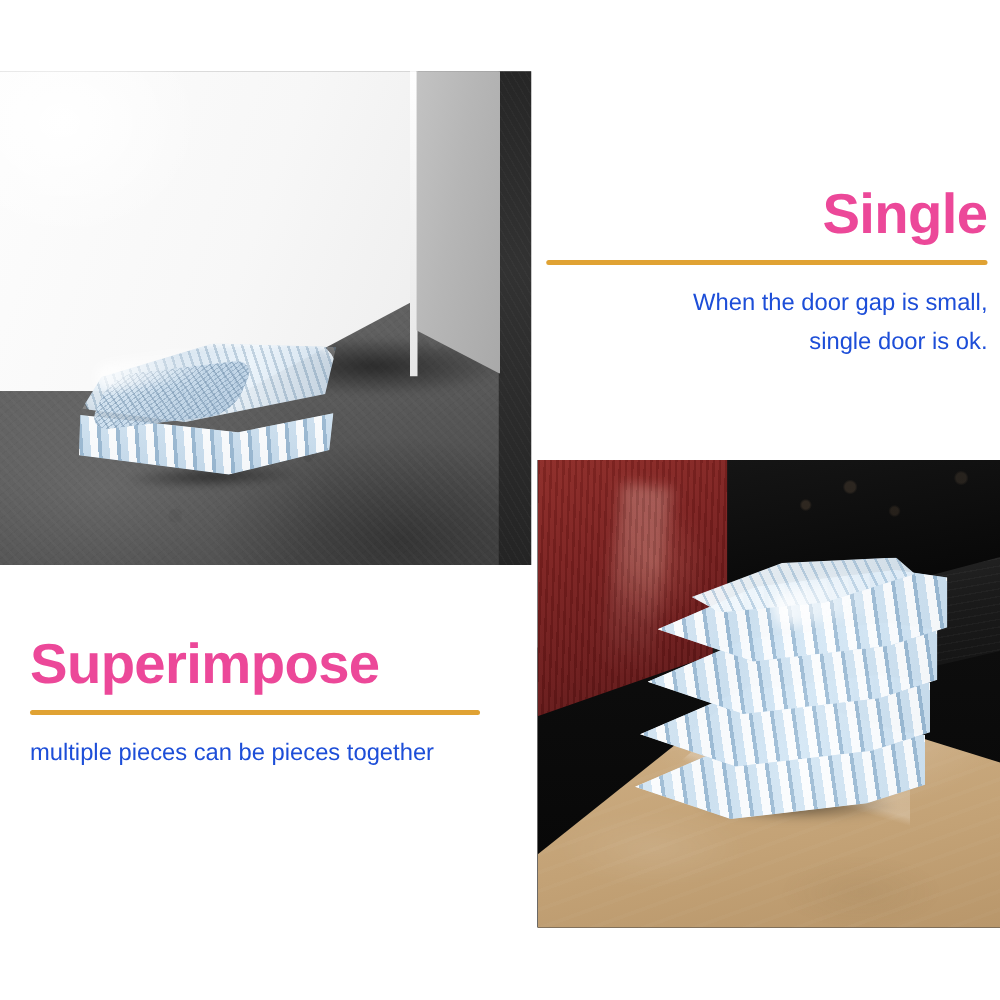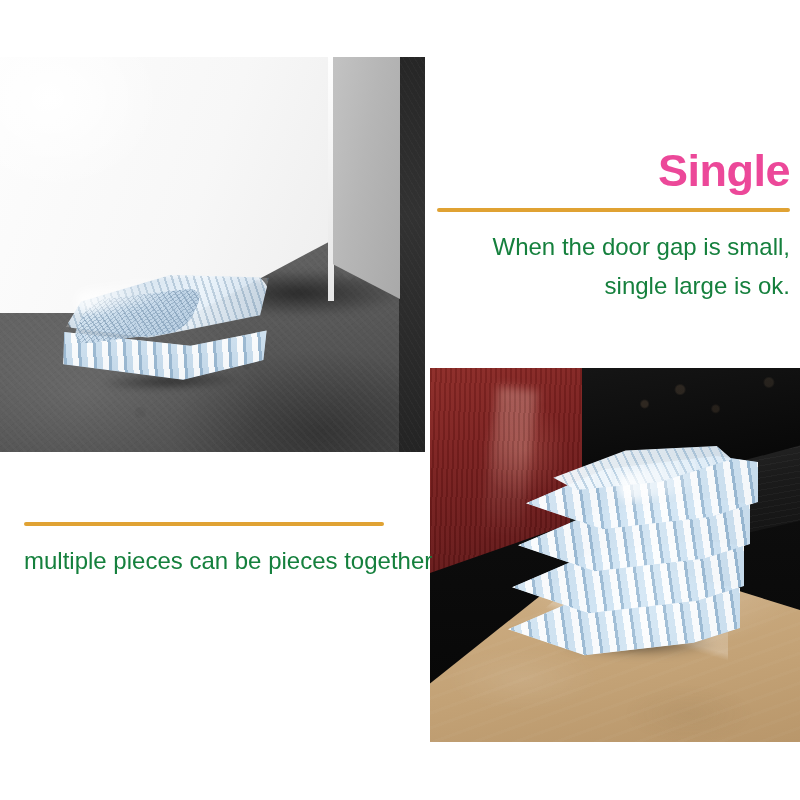--- a/index.html
+++ b/index.html
@@ -241,21 +241,21 @@
 
   .heading{
     font-size:45px;font-weight:bold;color:#ec4899;
     line-height:1.02;letter-spacing:-.5px;margin:0;
     font-family:"Liberation Sans","DejaVu Sans",sans-serif;
   }
   .rule{height:4px;border-radius:2px;margin:14px 0 16px 0;background:#E0A233;}
   #text-single .rule{width:353px;margin-left:auto;}
   #text-superimpose .rule{width:360px;}
   .body-line{
-    font-size:24px;color:#15803d;line-height:1.62;margin:0;
+    font-size:19px;color:#1d4ed8;line-height:1.62;margin:0;
     font-family:"Liberation Sans","DejaVu Sans",sans-serif;
   }
 </style>
 </head>
 <body>
 
 <div class="canvas">
 
   <div class="photo" id="photo-single">
     <div class="tl-floor"></div>
@@ -292,21 +292,22 @@
       <div class="wlayer" id="wl1"></div>
       <div class="w-topface"></div>
       <div class="w-gloss-hi"></div>
     </div>
   </div>
 
   <div class="text-block" id="text-single">
     <h2 class="heading">Single</h2>
     <div class="rule" style="background: rgb(224, 162, 51);"></div>
     <p class="body-line">When the door gap is small,</p>
-    <p class="body-line">single large is ok.</p>
+    <p class="body-line">single door is ok.</p>
   </div>
 
   <div class="text-block" id="text-superimpose">
+    <h2 class="heading">Superimpose</h2>
     <div class="rule" style="background: rgb(224, 162, 51);"></div>
     <p class="body-line">multiple pieces can be pieces together</p>
   </div>
 
 </div>
 
 </body></html>

